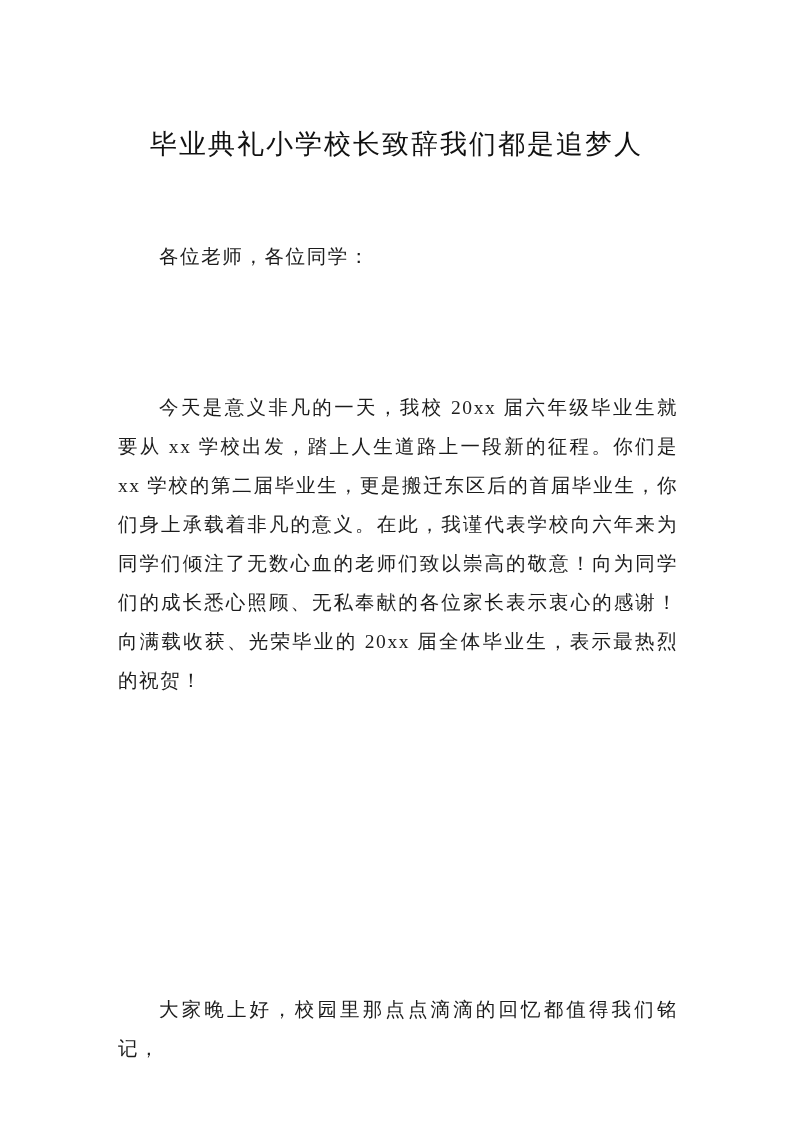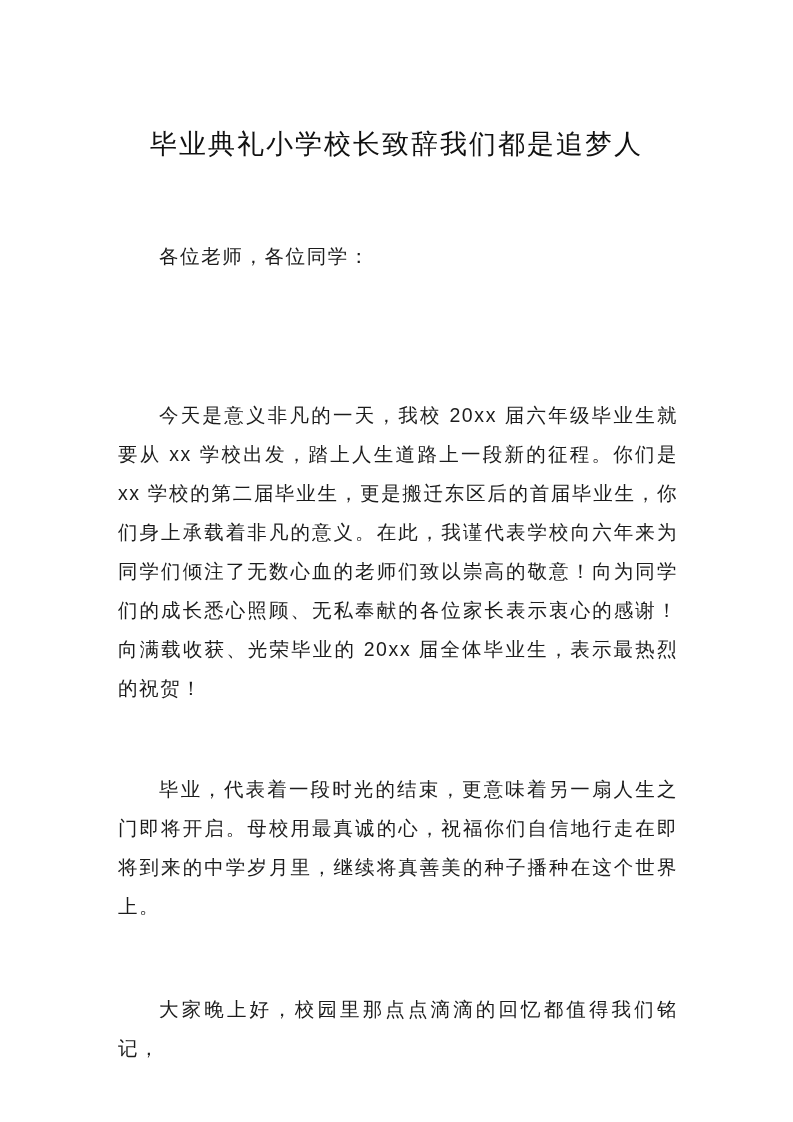--- a/index.html
+++ b/index.html
@@ -36,33 +36,32 @@
     }
     .para {
       position: absolute;
       left: 118px;
       width: 560px;
       font-size: 19.5px;
       line-height: 39px;
       letter-spacing: 1.6px;
       text-align: justify;
       text-indent: 41px;
-      font-family: Liberation Sans, sans-serif;
+      font-family: Liberation Serif, serif;
       color: #1c1c1c;
       margin: 0;
     }
     .p-salutation { top: 237px; }
     .p-greeting   { top: 316px; }
-    .p-body1      { top: 396px; }
+    .p-body1      { top: 388px; }
     .p-body2      { top: 770px; }
     .p-body3      { top: 990px; }
   </style>
 </head>
 <body>
 
 <div class="page">
   <div class="title">毕业典礼小学校长致辞我们都是追梦人</div>
 
   <p class="para p-salutation">各位老师，各位同学：</p>
   <p class="para p-body1">今天是意义非凡的一天，我校 20xx 届六年级毕业生就要从 xx 学校出发，踏上人生道路上一段新的征程。你们是 xx 学校的第二届毕业生，更是搬迁东区后的首届毕业生，你们身上承载着非凡的意义。在此，我谨代表学校向六年来为同学们倾注了无数心血的老师们致以崇高的敬意！向为同学们的成长悉心照顾、无私奉献的各位家长表示衷心的感谢！向满载收获、光荣毕业的 20xx 届全体毕业生，表示最热烈的祝贺！</p>
-  <p class="para p-body2">毕业，代表着一段时光的结束，更意味着另一扇人生之门即将开启。母校用最真诚的心，祝福你们自信地行走在即将到来的中学岁月里，继续将真善美的种子播种在这个世界上。</p>
   <p class="para p-body3">大家晚上好，校园里那点点滴滴的回忆都值得我们铭记，</p>
 </div>
 
 </body></html>

